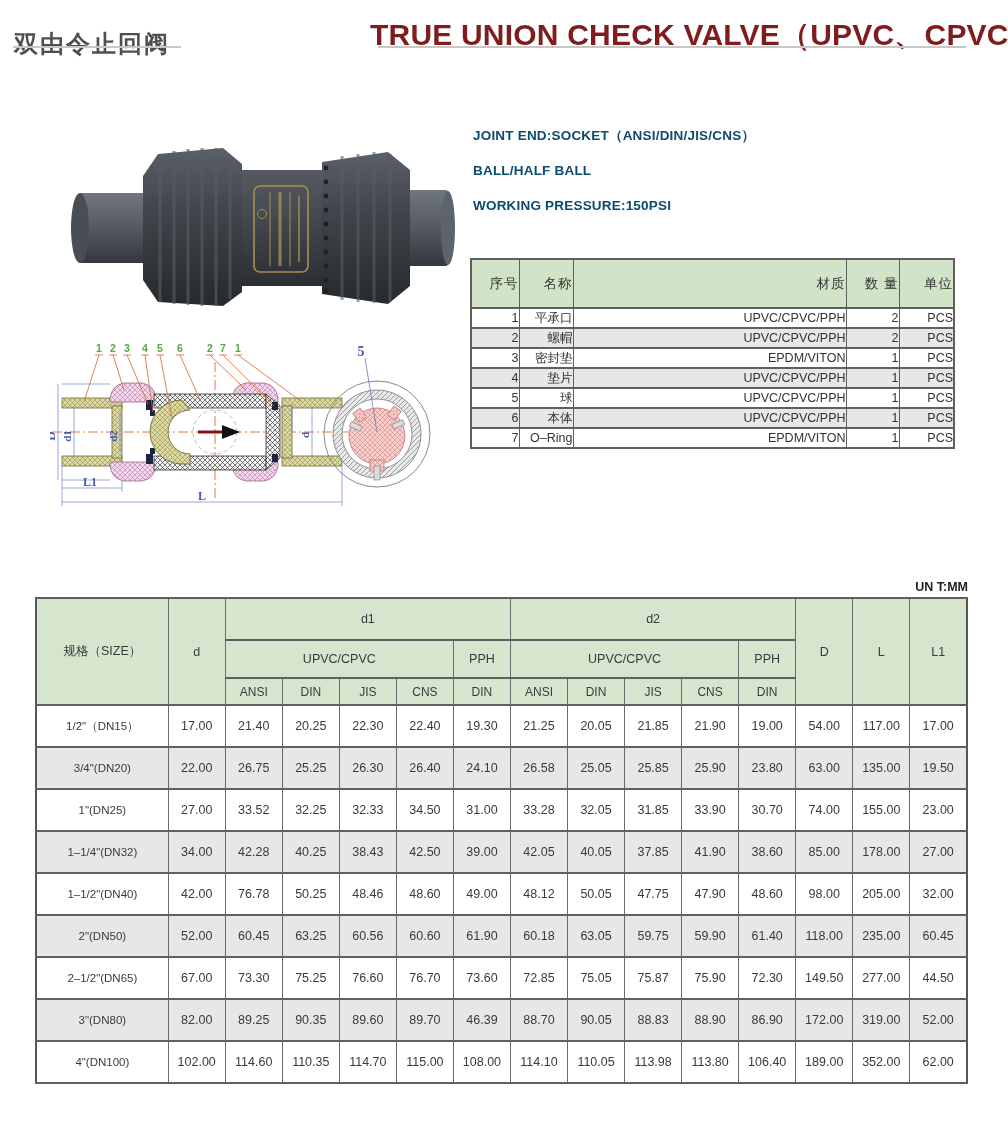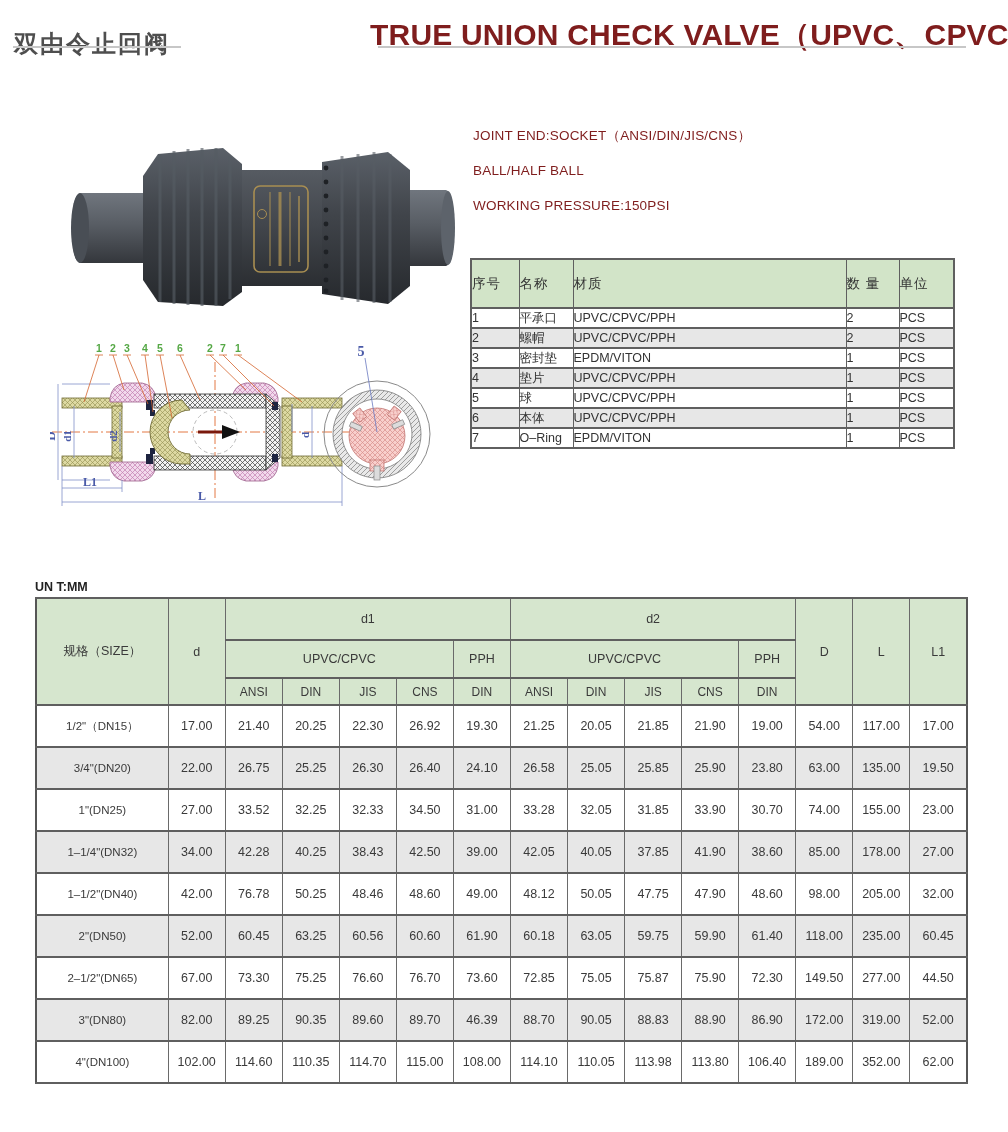--- a/index.html
+++ b/index.html
@@ -10,34 +10,34 @@
   .title-cn { position:absolute; left:14px; top:12px; font-size:24px; font-weight:bold; color:#4e4e4e; letter-spacing:2px;margin-top:16px; }
   .rule-cn  { position:absolute; left:13px; top:46px; width:168px; height:2px; background:#c7c7c7; }
   .title-en { position:absolute; left:370px; top:15px; font-size:30px; font-weight:bold; color:#7f1d1d; letter-spacing:0.2px; white-space:nowrap; }
   .rule-en  { position:absolute; left:378px; top:46px; width:588px; height:2px; background:#c7c7c7; }
 
   
   .photo { position:absolute; left:58px; top:118px; width:400px; height:220px; }
 
   
   .specs { position:absolute; left:473px; top:118px; }
-  .spec-line { height:35px; line-height:35px; font-size:13.5px; font-weight:normal; color:#7f1d1d; letter-spacing:0.2px; }
+  .spec-line { height:35px; line-height:35px; font-size:13.5px; font-weight:bold; color:#0c4a6e; letter-spacing:0.2px; }
 
   
   .parts-table { position:absolute; left:470px; top:258px; width:483px; border-collapse:collapse; table-layout:fixed; border:2px solid #5f5f5f; }
-  .parts-table th, .parts-table td { border:1px solid #5f5f5f; text-align:left; vertical-align:middle; color:#333; font-weight:normal; }
+  .parts-table th, .parts-table td { border:1px solid #5f5f5f; text-align:right; vertical-align:middle; color:#333; font-weight:normal; }
   .parts-table th { height:49px; background:#d2e4c8; font-size:13.5px; letter-spacing:1px; }
   .parts-table td { height:20px; font-size:12.5px; border-top-width:2px; }
   .parts-table tbody tr:nth-child(even) { background:#e7e7e7; }
 
   
   .drawing { position:absolute; left:50px; top:340px; width:440px; height:172px; }
 
   
-  .unit-note { position:absolute; left:35px; top:580px; width:933px; text-align:left; font-size:12.5px; font-weight:bold; color:#222; }
+  .unit-note { position:absolute; left:35px; top:580px; width:933px; text-align:right; font-size:12.5px; font-weight:bold; color:#222; }
 
   
   .dim-table { position:absolute; left:35px; top:597px; width:933px; border-collapse:collapse; table-layout:fixed; border:2px solid #565656; }
   .dim-table th, .dim-table td { border-left:1px solid #6a6a6a; border-right:1px solid #6a6a6a; border-top:2px solid #5f5f5f; border-bottom:2px solid #5f5f5f; text-align:center; vertical-align:middle; color:#3a3a3a; font-weight:normal; }
   .dim-table thead th { background:#d6e6ce; font-size:12.5px; }
   .dim-table .h-row1 th { height:42px; }
   .dim-table .h-row2 th { height:38px; }
   .dim-table .h-row3 th { height:27px; font-size:12px; }
   .dim-table td { height:42px; font-size:12.5px; }
   .dim-table td.size-cell { font-size:11.5px; }
@@ -396,21 +396,21 @@
       </tr>
     </thead>
     <tbody>
 
         <tr>
           <td class="size-cell">1/2"（DN15）</td>
           <td>17.00</td>
           <td>21.40</td>
           <td>20.25</td>
           <td>22.30</td>
-          <td>26.92</td>
+          <td>22.40</td>
           <td>19.30</td>
           <td>21.25</td>
           <td>20.05</td>
           <td>21.85</td>
           <td>21.90</td>
           <td>19.00</td>
           <td>54.00</td>
           <td>117.00</td>
           <td>17.00</td>
         </tr>

